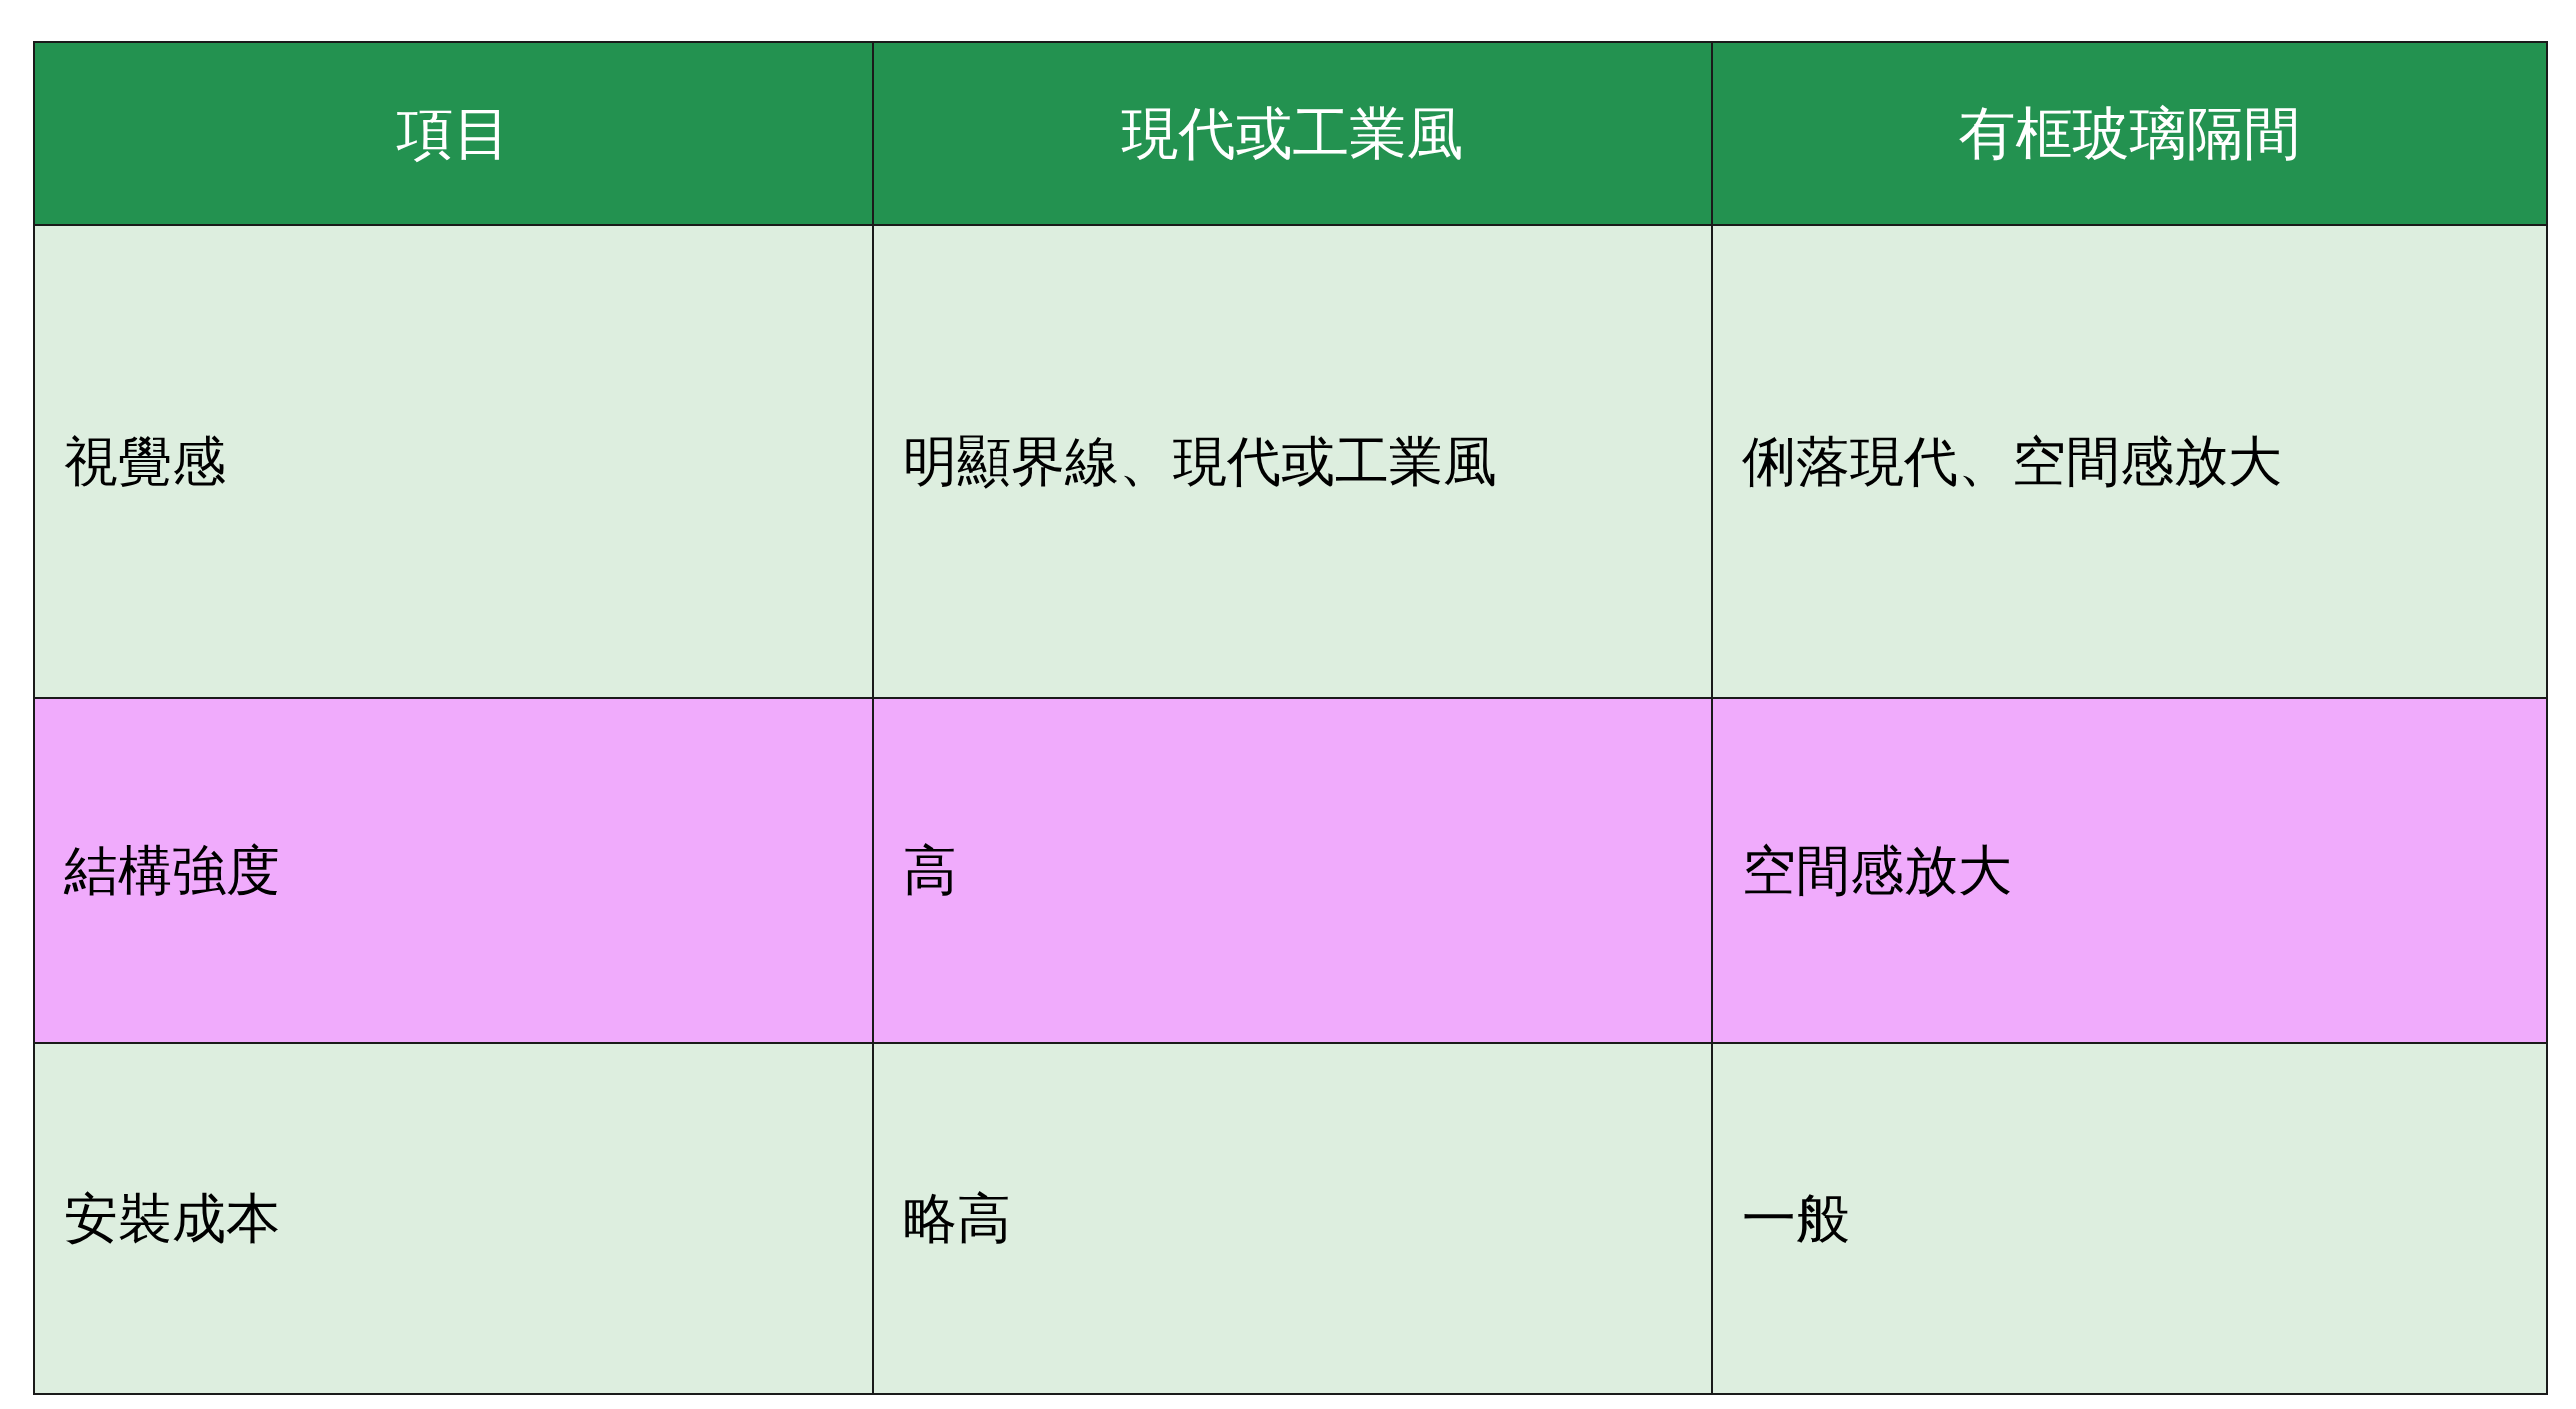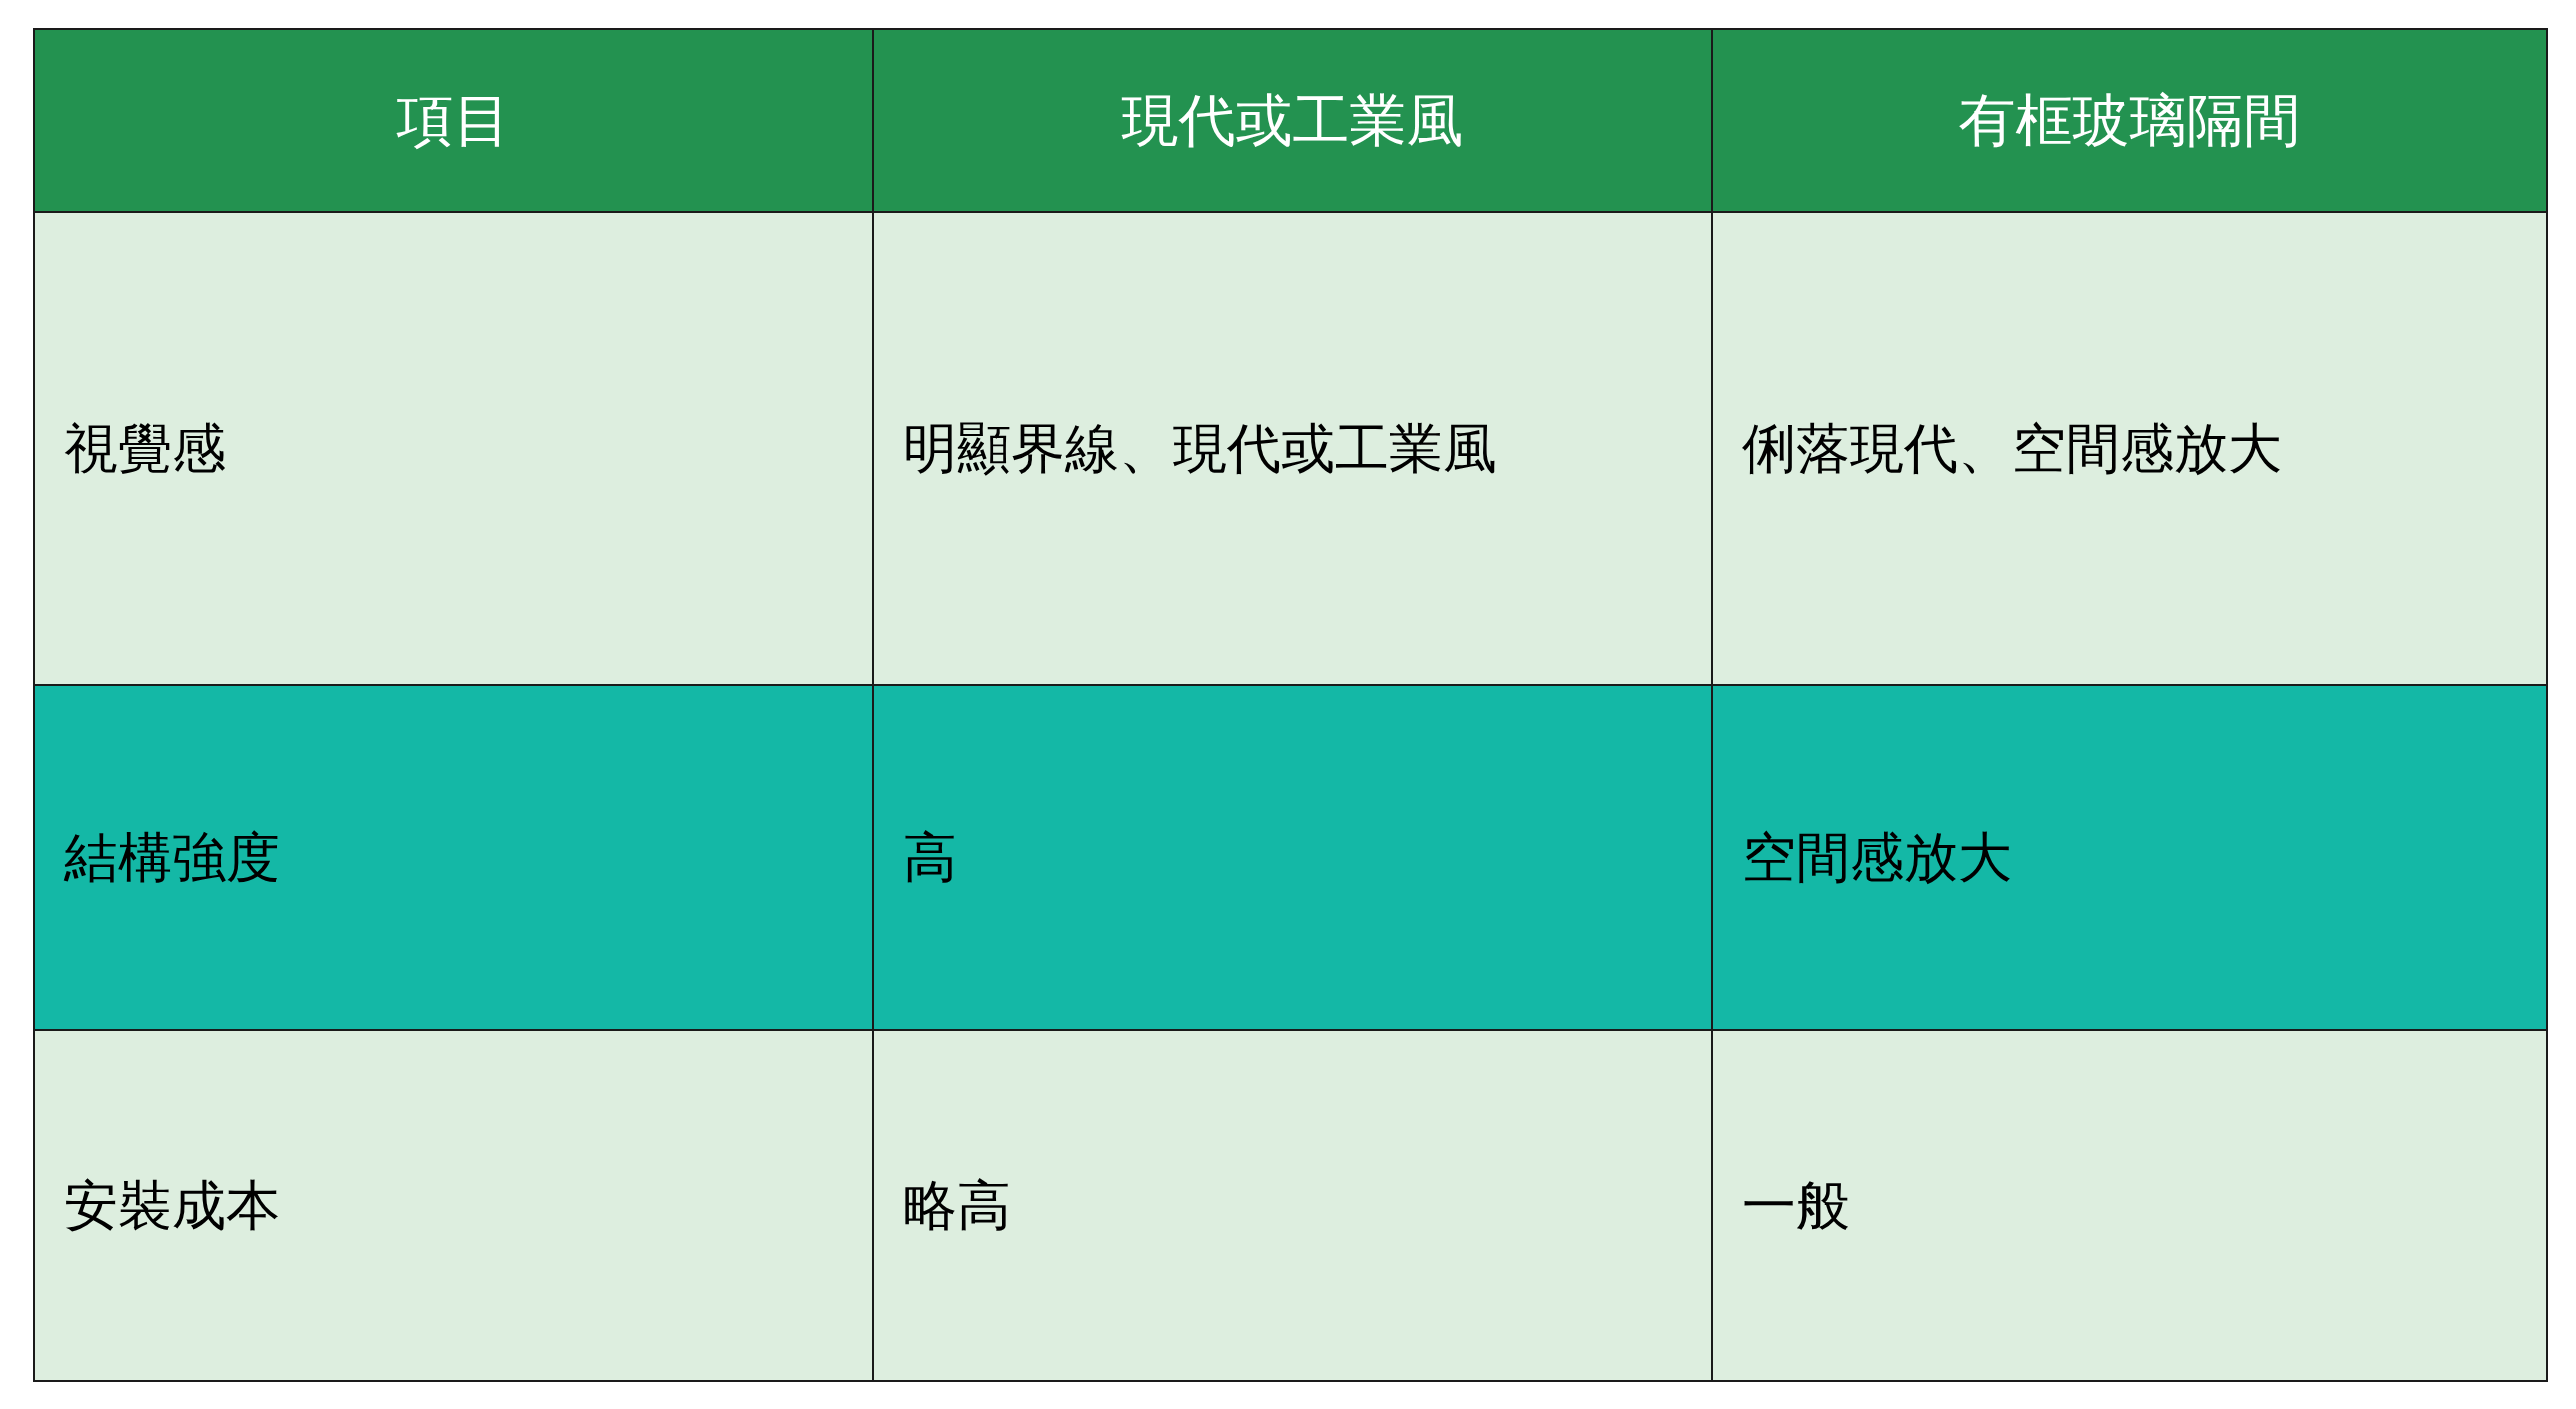--- a/index.html
+++ b/index.html
@@ -9,21 +9,21 @@
   }
   body {
     width: 2576px;
     height: 1409px;
     font-family: "Liberation Sans", "DejaVu Sans", sans-serif;
     overflow: hidden;
   }
   .table-wrap {
     position: absolute;
     left: 33px;
-    top: 28px;
+    top: 41px;
     width: 2512px;
     height: 1354px;
   }
   table.comparison {
     border-collapse: collapse;
     table-layout: fixed;
     width: 100%;
     height: 100%;
   }
   table.comparison col.c1 { width: 839px; }
@@ -51,21 +51,21 @@
     color: #000000;
     font-size: 54px;
     line-height: 1.28;
     text-align: left;
     margin-left: 12px;
   }
   tr.shaded td {
     background: #ddeedf;
   }
   tr.plain td {
-    background: #14b8a6;
+    background: #f0abfc;
   }
   tr.r-visual td { height: 286px; }
   tr.r-strength td { height: 209px; }
   tr.r-space td { height: 286px; }
   tr.r-style td { height: 209px; }
   tr.r-cost td { height: 212px; }
 
   td.label { white-space: nowrap; }
 </style>
 </head>

